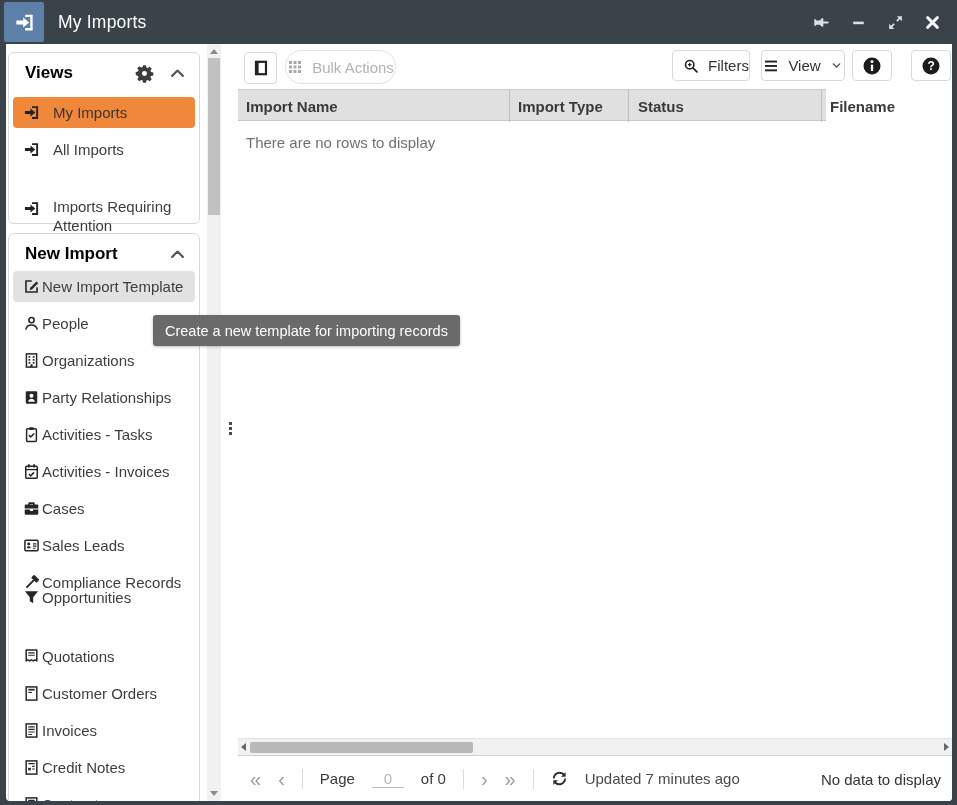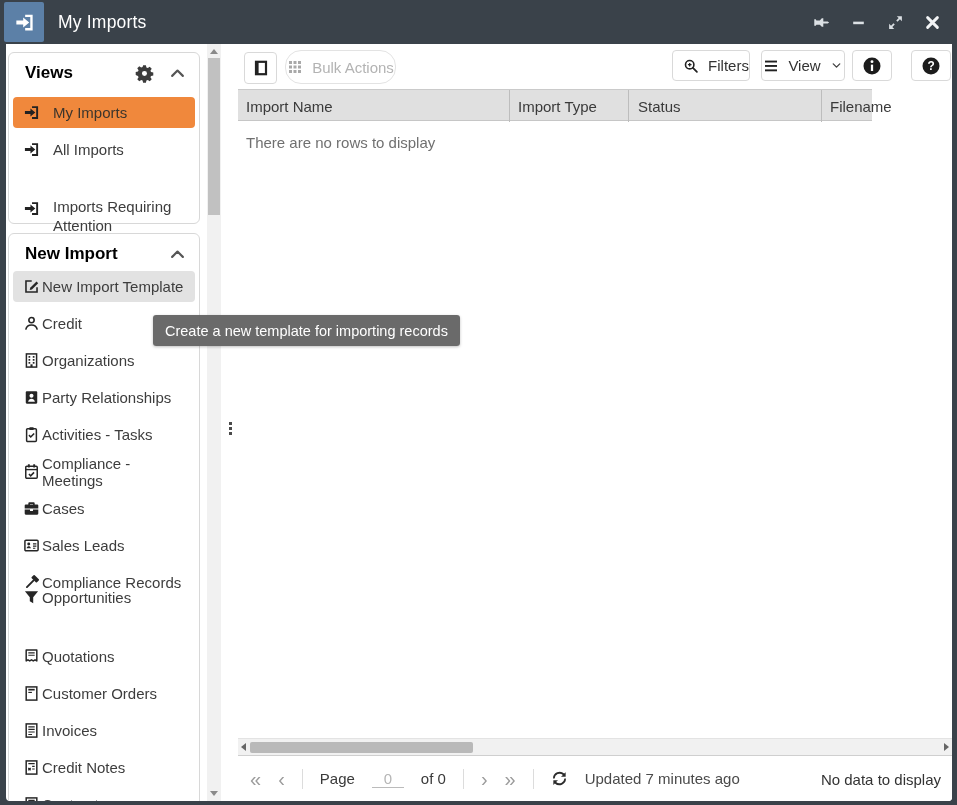--- a/index.html
+++ b/index.html
@@ -60,22 +60,22 @@
   .main { position:absolute; left:232px; top:0; width:714px; height:757px; background:#fff; }
   .btn { position:absolute; border:1px solid #d9d9d9; border-radius:4px; background:#fff; display:flex;
          align-items:center; justify-content:center; gap:9px; font-size:15px; color:#333; cursor:pointer; }
   .btn .bico { display:inline-flex; width:16px; height:16px; color:#222; }
   .btn .bico svg { width:100%; height:100%; }
   .btn.disabled { color:#b3b3b3; border-color:#e3e3e3; cursor:default; }
   .btn.disabled .bico { color:#a9a9a9; }
   .btn .chev { width:13px; height:13px; color:#444; display:inline-flex; }
   .iconbtn .bico { width:20px; height:20px; color:#1c1c1c; }
   
-  .thead { position:absolute; left:0; top:45px; width:634px; height:32px; background:#e0e0e0;
-           border-top:1px solid #cacaca; border-bottom:1px solid #c6c6c6; }
+  .thead { position:absolute; left:0; top:45px; width:588px; height:32px; background:#e0e0e0;
+           border-top:1px solid #cacaca; border-bottom:1px solid #c6c6c6;font-weight:bold; }
   .th { position:absolute; top:0; height:32px; display:flex; align-items:center; font-size:15px; color:#3a3a3a; }
   .th-sep { position:absolute; top:0; width:1px; height:32px; background:#bdbdbd; }
   .empty-msg { position:absolute; left:8px; top:90px; font-size:15px; color:#707070; }
   
   .h-scrollbar { position:absolute; left:0; top:694px; width:714px; height:17px; background:#f1f1f1; border-top:1px solid #e3e3e3; }
   .h-thumb { position:absolute; left:12px; top:3px; width:223px; height:11px; background:#b9b9b9; border-radius:2px; }
   .hs-arrow { position:absolute; top:4px; width:0; height:0; border-top:4px solid transparent; border-bottom:4px solid transparent; }
   .hs-left { left:3px; border-right:5px solid #666; }
   .hs-right { right:3px; border-left:5px solid #666; }
   
@@ -204,21 +204,21 @@
           </span>
         <span>New Import Template</span>
       </div>
       <div class="ni-item" style="top:74px;">
         <span class="nico">
             <svg viewBox="0 0 16 16">
               <circle cx="8" cy="4.8" r="2.5" fill="none" stroke="currentColor" stroke-width="1.5"></circle>
               <path d="M2.6 13.8c.6-3 2.8-4.4 5.4-4.4s4.8 1.4 5.4 4.4" fill="none" stroke="currentColor" stroke-width="1.5"></path>
             </svg>
           </span>
-        <span>Credit</span>
+        <span>People</span>
       </div>
       <div class="ni-item" style="top:111px;">
         <span class="nico">
             <svg viewBox="0 0 16 16">
               <rect x="3.2" y="1.8" width="9.6" height="12.4" fill="none" stroke="currentColor" stroke-width="1.4"></rect>
               <g fill="currentColor">
                 <rect x="5.2" y="3.8" width="1.6" height="1.6"></rect>
                 <rect x="9.2" y="3.8" width="1.6" height="1.6"></rect>
                 <rect x="5.2" y="6.6" width="1.6" height="1.6"></rect>
                 <rect x="9.2" y="6.6" width="1.6" height="1.6"></rect>
@@ -253,21 +253,21 @@
       <div class="ni-item" style="top:222px;">
         <span class="nico">
             <svg viewBox="0 0 16 16">
               <rect x="2.6" y="3" width="10.8" height="11.4" rx="1" fill="none" stroke="currentColor" stroke-width="1.4"></rect>
               <rect x="4.6" y="1.2" width="1.8" height="3" fill="currentColor"></rect>
               <rect x="9.6" y="1.2" width="1.8" height="3" fill="currentColor"></rect>
               <path d="M2.8 6.2h10.4" stroke="currentColor" stroke-width="1.3"></path>
               <path d="M5.6 10.4l1.6 1.6 3.2-3.2" fill="none" stroke="currentColor" stroke-width="1.5"></path>
             </svg>
           </span>
-        <span>Compliance - Meetings</span>
+        <span>Activities - Invoices</span>
       </div>
       <div class="ni-item" style="top:259px;">
         <span class="nico">
             <svg viewBox="0 0 16 16">
               <path fill="currentColor" d="M6 2.2h4a1 1 0 0 1 1 1v1h2.4a1 1 0 0 1 1 1V8H1.6V5.2a1 1 0 0 1 1-1H5v-1a1 1 0 0 1 1-1zm.5 1.5v.5h3v-.5zM1.6 9h5v1.4h2.8V9h5v3.8a1 1 0 0 1-1 1H2.6a1 1 0 0 1-1-1z"></path>
             </svg>
           </span>
         <span>Cases</span>
       </div>
       <div class="ni-item" style="top:296px;">

